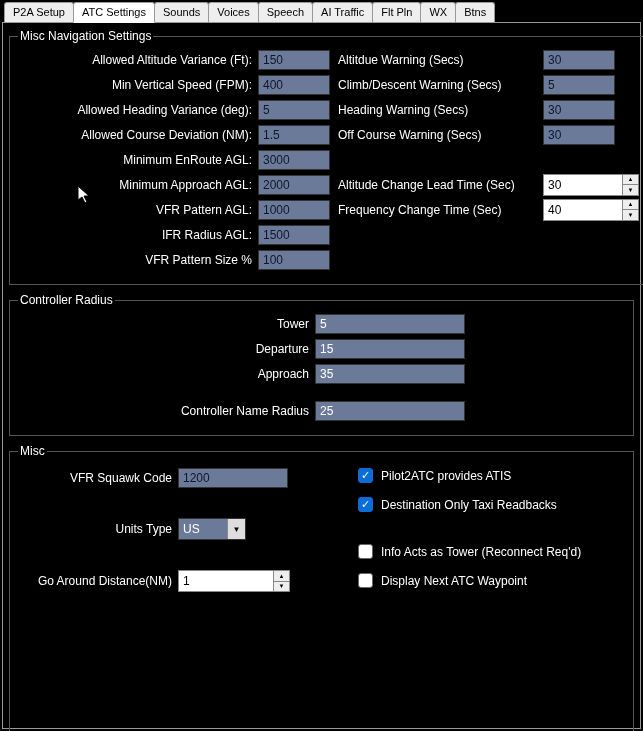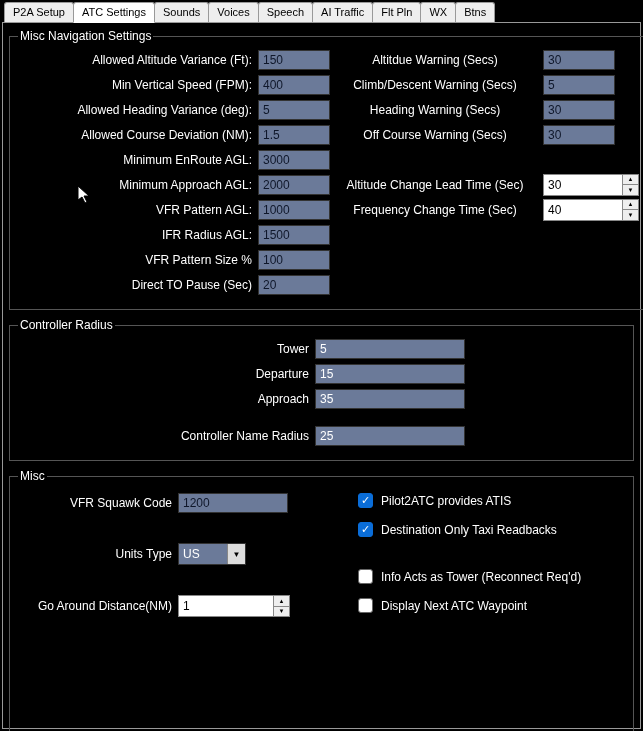--- a/index.html
+++ b/index.html
@@ -73,21 +73,21 @@
     flex: 1;
   }
   .lbl {
     text-align: right;
     padding-right: 6px;
     width: 240px;
     font-size: 12px;
     white-space: nowrap;
   }
   .lbl-r {
-    text-align: center;
+    text-align: left;
     padding-right: 11px;
     width: 205px;
     font-size: 12px;
     white-space: nowrap;
   }
   .txt {
     background: #6b7a99;
     color: #0f172a;
     border: 1px solid #333;
     padding: 2px 4px;
@@ -329,27 +329,20 @@
 </div>
 
 <div class="row">
   <div class="col-left">
     <div class="lbl">VFR Pattern Size %</div>
     <input class="txt" value="100" style="">
   </div>
   <div class="col-right"></div>
 </div>
 
-<div class="row">
-  <div class="col-left">
-    <div class="lbl">Direct TO Pause (Sec)</div>
-    <input class="txt" value="20" style="">
-  </div>
-  <div class="col-right"></div>
-</div>
 
 </fieldset>
 
 <fieldset>
 <legend>Controller Radius</legend>
 
 <div class="controller-row">
   <div class="controller-lbl">Tower</div>
   <input class="ctxt" value="5" style="">
 </div>

